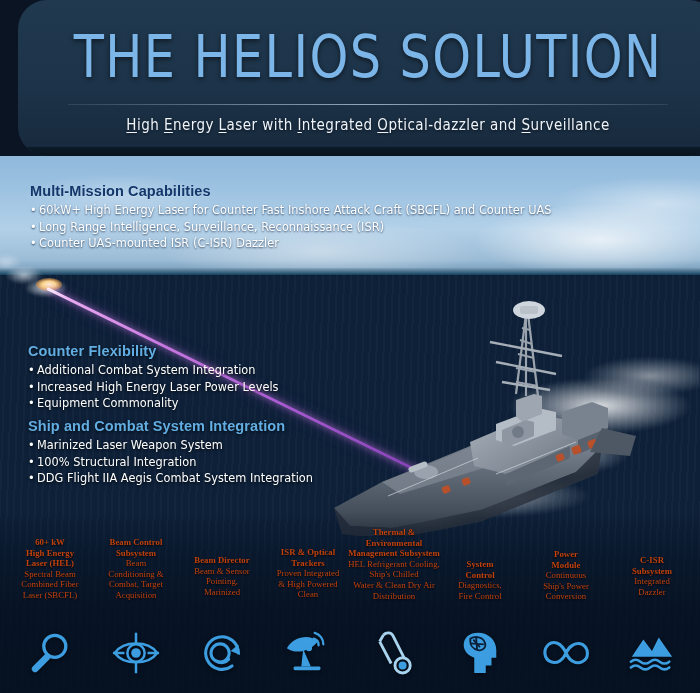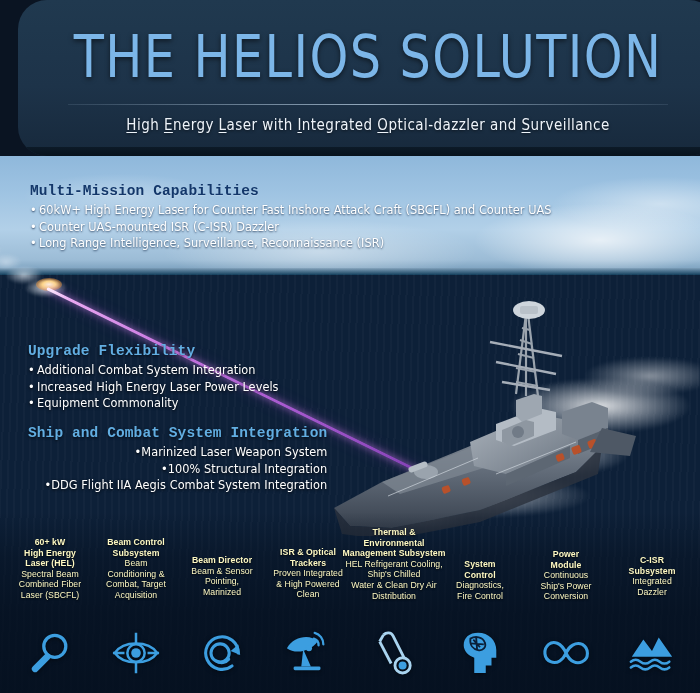--- a/index.html
+++ b/index.html
@@ -120,46 +120,46 @@
       radial-gradient(ellipse 90px 26px at 350px 40px, rgba(255,255,255,.5), rgba(255,255,255,0) 74%),
       radial-gradient(ellipse 70px 20px at 120px 180px, rgba(255,255,255,.42), rgba(255,255,255,0) 76%);
     filter:blur(1.4px);
   }
 
   
   .block { position:absolute; }
   .block h3{
     font-size:14.5px; font-weight:bold; letter-spacing:.1px; line-height:18px;
     margin-bottom:2px;
-    font-family:Liberation Mono, monospace;
+    font-family:Liberation Sans, sans-serif;
   }
   .block ul{ list-style:none; }
   .block li{
     font-size:12.6px; line-height:16.5px; color:#ffffff;
     letter-spacing:.05px; white-space:nowrap;
     font-family:"DejaVu Sans Condensed","Liberation Sans", sans-serif;
   }
   .block li::before{ content:"\2022"; display:inline-block; width:9px; }
   .b1 { left:30px; top:26px; }
   .b1 h3{ color:#13376a; text-shadow:0 1px 1px rgba(255,255,255,.22); }
   .b1 li{ color:#ffffff; text-shadow:0 1px 2px rgba(10,30,60,.75); }
   .b2 { left:28px; top:186px; }
   .b2 h3{ color:#62aee2; text-shadow:0 1px 3px rgba(0,0,0,.7); }
   .b2 li{ text-shadow:0 1px 3px rgba(0,0,0,.8); }
-  .b3 { left:28px; top:268px;text-align:right; }
+  .b3 { left:28px; top:261px; }
   .b3 h3{ color:#62aee2; text-shadow:0 1px 3px rgba(0,0,0,.7); }
   .b3 li{ text-shadow:0 1px 3px rgba(0,0,0,.8); }
 
   
   .subsystems{
     position:absolute; left:0; top:525px; width:700px; height:95px;
   }
   .col{
-    position:absolute; text-align:center; color:#fef9c3;
-    font-family:Liberation Sans, sans-serif;
+    position:absolute; text-align:center; color:#c2410c;
+    font-family:Liberation Serif, serif;
   }
   .col .ttl{
     font-size:8.7px; font-weight:bold; line-height:10.6px; letter-spacing:.06px;
     text-shadow:0 1px 2px rgba(0,0,0,.85);
   }
   .col .desc{
     font-size:8.7px; font-weight:400; line-height:10.6px; letter-spacing:.04px;
     text-shadow:0 1px 2px rgba(0,0,0,.85);
   }
 
@@ -262,27 +262,27 @@
         </g>
       </svg>
     </div>
 
     <div class="sea-dark-overlay"></div>
 
     <div class="block b1">
       <h3>Multi-Mission Capabilities</h3>
       <ul>
         <li>60kW+ High Energy Laser for Counter Fast Inshore Attack Craft (SBCFL) and Counter UAS</li>
+        <li>Long Range Intelligence, Surveillance, Reconnaissance (ISR)</li>
         <li>Counter UAS-mounted ISR (C-ISR) Dazzler</li>
-        <li>Long Range Intelligence, Surveillance, Reconnaissance (ISR)</li>
       </ul>
     </div>
 
     <div class="block b2">
-      <h3>Upgrade Flexibility</h3>
+      <h3>Counter Flexibility</h3>
       <ul>
         <li>Additional Combat System Integration</li>
         <li>Increased High Energy Laser Power Levels</li>
         <li>Equipment Commonality</li>
       </ul>
     </div>
 
     <div class="block b3">
       <h3>Ship and Combat System Integration</h3>
       <ul>

